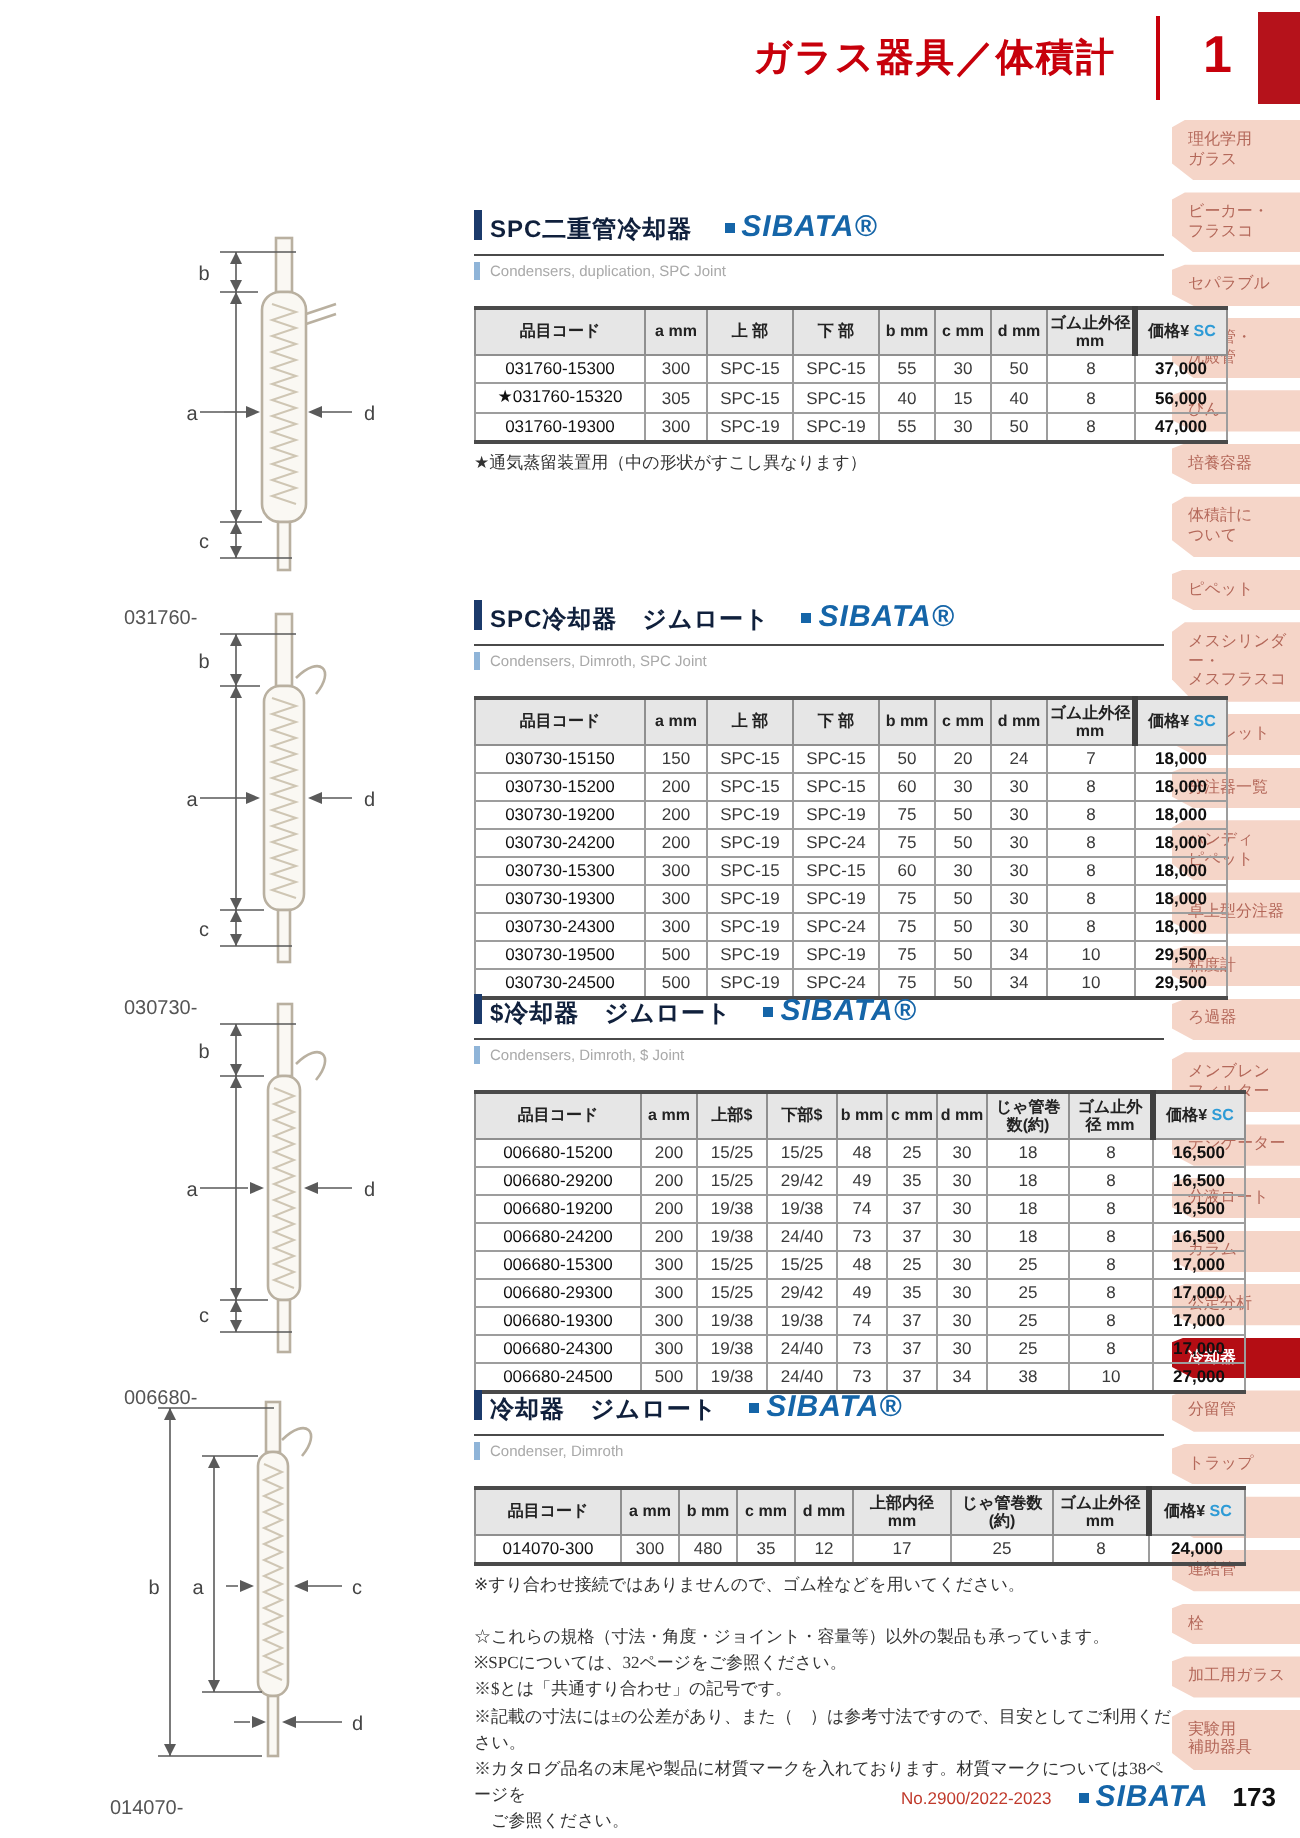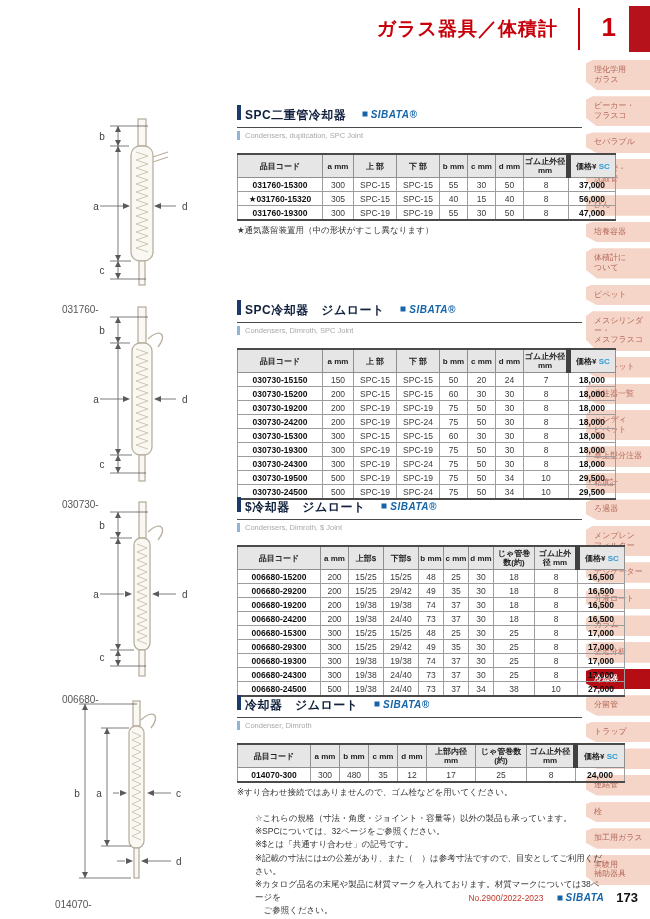--- a/index.html
+++ b/index.html
@@ -21,49 +21,49 @@
   .side-tab.active{background:#b40d14;color:#fff;font-weight:bold;}
 
   
   .section{position:absolute;left:237px;width:345px;}
   .sec-head{position:relative;border-bottom:1px solid #4a4a4a;padding:0 0 3px 8px;}
   .sec-bar{position:absolute;left:0;top:0;width:4px;height:15px;background:#1b3a6b;}
   .sec-title{font-size:12px;font-weight:bold;color:#10203c;letter-spacing:0.5px;}
   .brand{display:inline-flex;align-items:center;gap:2px;margin-left:10px;vertical-align:1px;}
   .brand-mark{display:inline-block;width:8px;height:8px;background:#1565a8;
               box-shadow:inset 0 0 0 1.5px #fff,inset 0 0 0 3px #1565a8;}
-  .brand-name{font-size:10px;font-weight:bold;font-style:italic;color:#1565a8;letter-spacing:0.5px;}
+  .brand-name{font-size:15px;font-weight:bold;font-style:italic;color:#1565a8;letter-spacing:0.5px;}
   .sec-sub{position:relative;margin-top:3px;padding-left:8px;font-size:7.5px;color:#a9a9a9;}
   .sub-bar{position:absolute;left:0;top:0;width:3px;height:9px;background:#8fb4d8;}
 
   
   table.ptable{border-collapse:collapse;table-layout:fixed;width:100%;margin-top:13px;
                border-top:2px solid #4a4a4a;border-bottom:2px solid #4a4a4a;}
   table.ptable th{background:#e6e6e6;border:1px solid #8f8f8f;font-size:8px;font-weight:bold;
                   color:#222;padding:2px 0;line-height:1.15;}
   table.ptable td{border:1px solid #9d9d9d;font-size:8.5px;text-align:center;color:#3a3a3a;padding:1.5px 0;}
-  table.ptable td.code{font-weight:bold;color:#101010;margin-top:30px;}
+  table.ptable td.code{font-weight:normal;color:#101010;margin-top:30px;}
   table.ptable td.price{font-weight:bold;color:#101010;border-left:1px solid #0f172a;}
-  table.ptable th:last-child{border-left:5px solid #404040;}
+  table.ptable th:last-child{border-left:3px solid #404040;}
   .sc{color:#2e9bd6;}
   .tbl-note{margin-top:4px;font-size:8.5px;color:#333;}
 
   
   .diag{position:absolute;width:150px;}
   .diag svg{display:block;}
   .g{fill:#faf8f3;stroke:#b9b0a0;stroke-width:1.3;}
   .gl{fill:none;stroke:#b9b0a0;stroke-width:1.3;}
   .coil{fill:none;stroke:#cfc6b4;stroke-width:1;}
   .dim{fill:none;stroke:#5a5a5a;stroke-width:0.8;}
   .dimf{fill:#5a5a5a;}
   .dimtxt{font-size:10px;fill:#444;}
   .diag-code{margin-top:16px;padding-left:10px;font-size:10px;color:#555;}
 
   
-  #notes{position:absolute;left:255px;top:812px;width:352px;font-size:8.5px;color:#333;line-height:1.55;}
+  #notes{position:absolute;left:237px;top:812px;width:352px;font-size:8.5px;color:#333;line-height:1.55;font-family:Liberation Serif, serif;}
   .note-line{white-space:pre-line;}
   #footer{position:absolute;left:0;top:886px;width:650px;height:26px;}
   .footer-inner{position:absolute;right:12px;top:4px;display:flex;align-items:center;gap:12px;}
   .cat-no{font-size:8.5px;color:#c0392b;}
   .footer-brand{display:inline-flex;align-items:center;gap:2px;}
   .page-num{font-size:13px;font-weight:bold;color:#111;}
 </style>
 </head>
 <body>
 

